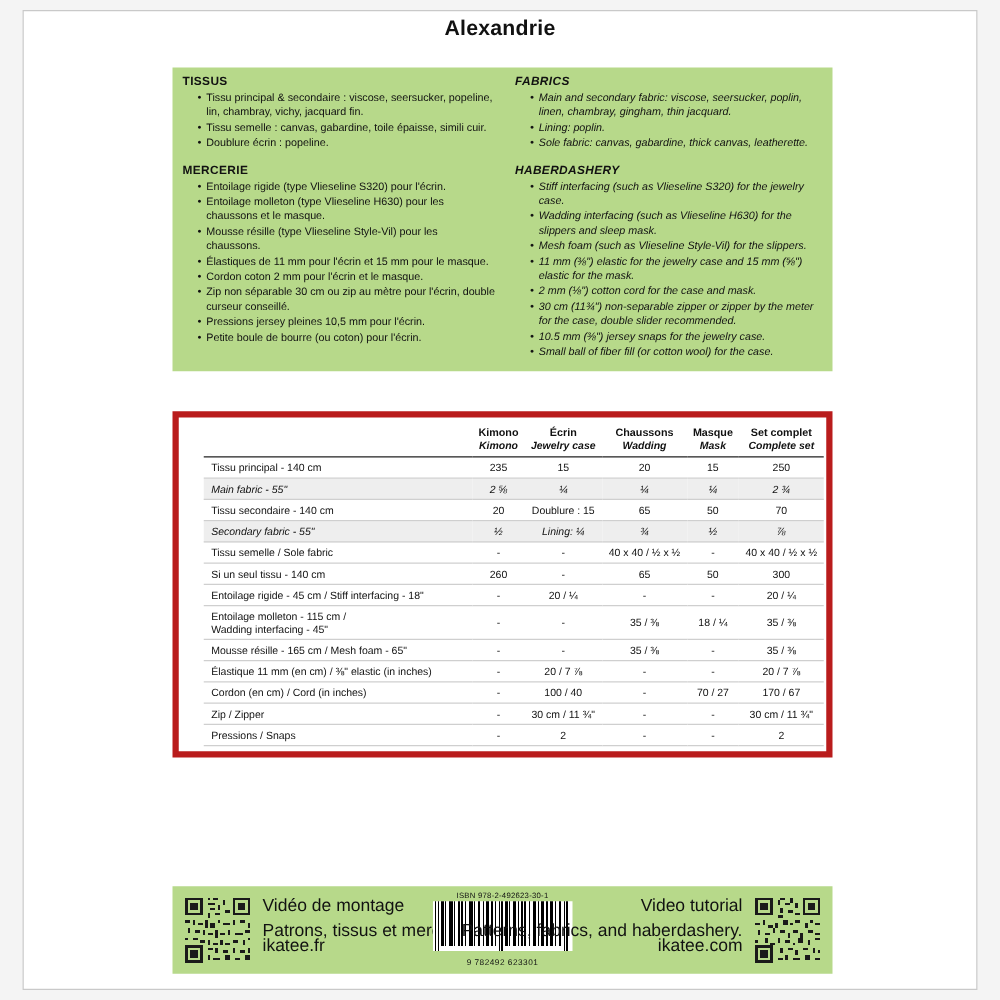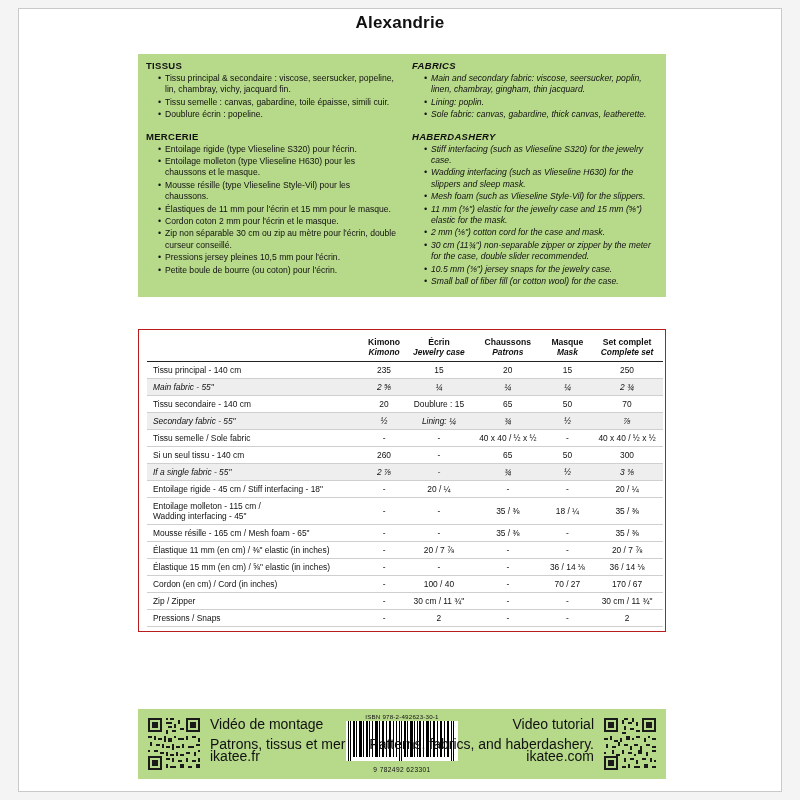--- a/index.html
+++ b/index.html
@@ -120,22 +120,22 @@
   td.lbl{
     text-align:left;
     width:205px;
     padding-left:6px;
   }
   td.val{text-align:center;}
   tr.alt td{background:#eeeeee;}
   tr.it td{font-style:italic;}
   tr.rule td{border-bottom:1px solid #cfcfcf;}
   .tbl-outer{
-    border:1px solid #b91c1c;
-    padding:4px 2px 4px 8px;
+    border:5px solid #b91c1c;
+    padding:4px 2px 4px 20px;
   }
 
   
   .footer{
     position:absolute;
     left:119px; top:700px;
     width:528px;
     background:#b7d98a;
     height:70px;
     box-sizing:border-box;
@@ -251,21 +251,21 @@
             <th>Kimono</th>
             <th>Écrin</th>
             <th>Chaussons</th>
             <th>Masque</th>
             <th>Set complet</th>
           </tr>
           <tr class="hdr2">
             <th></th>
             <th>Kimono</th>
             <th>Jewelry case</th>
-            <th>Patrons</th>
+            <th>Wadding</th>
             <th>Mask</th>
             <th>Complete set</th>
           </tr>
         </thead>
         <tbody>
             <tr class="rule">
               <td class="lbl">Tissu principal - 140 cm</td>
               <td class="val">235</td>
               <td class="val">15</td>
               <td class="val">20</td>
@@ -305,28 +305,20 @@
               <td class="val">40 x 40 / ½ x ½</td>
             </tr>
             <tr class="rule">
               <td class="lbl">Si un seul tissu - 140 cm</td>
               <td class="val">260</td>
               <td class="val">-</td>
               <td class="val">65</td>
               <td class="val">50</td>
               <td class="val">300</td>
             </tr>
-            <tr class="rule alt it">
-              <td class="lbl">If a single fabric - 55"</td>
-              <td class="val">2 ⅞</td>
-              <td class="val">-</td>
-              <td class="val">¾</td>
-              <td class="val">½</td>
-              <td class="val">3 ⅜</td>
-            </tr>
             <tr class="rule">
               <td class="lbl">Entoilage rigide - 45 cm / Stiff interfacing - 18"</td>
               <td class="val">-</td>
               <td class="val">20 / ¼</td>
               <td class="val">-</td>
               <td class="val">-</td>
               <td class="val">20 / ¼</td>
             </tr>
             <tr class="rule">
               <td class="lbl">Entoilage molleton - 115 cm /<br>Wadding interfacing - 45"</td>
@@ -344,28 +336,20 @@
               <td class="val">-</td>
               <td class="val">35 / ⅜</td>
             </tr>
             <tr class="rule">
               <td class="lbl">Élastique 11 mm (en cm) / ⅜" elastic (in inches)</td>
               <td class="val">-</td>
               <td class="val">20 / 7 ⅞</td>
               <td class="val">-</td>
               <td class="val">-</td>
               <td class="val">20 / 7 ⅞</td>
-            </tr>
-            <tr class="rule">
-              <td class="lbl">Élastique 15 mm (en cm) / ⅝" elastic (in inches)</td>
-              <td class="val">-</td>
-              <td class="val">-</td>
-              <td class="val">-</td>
-              <td class="val">36 / 14 ⅛</td>
-              <td class="val">36 / 14 ⅛</td>
             </tr>
             <tr class="rule">
               <td class="lbl">Cordon (en cm) / Cord (in inches)</td>
               <td class="val">-</td>
               <td class="val">100 / 40</td>
               <td class="val">-</td>
               <td class="val">70 / 27</td>
               <td class="val">170 / 67</td>
             </tr>
             <tr class="rule">

